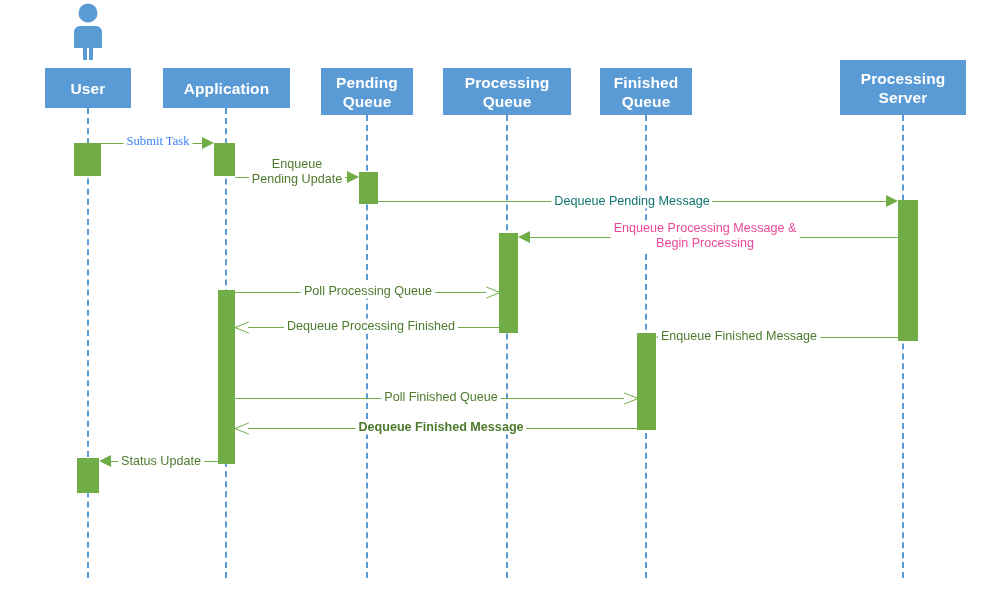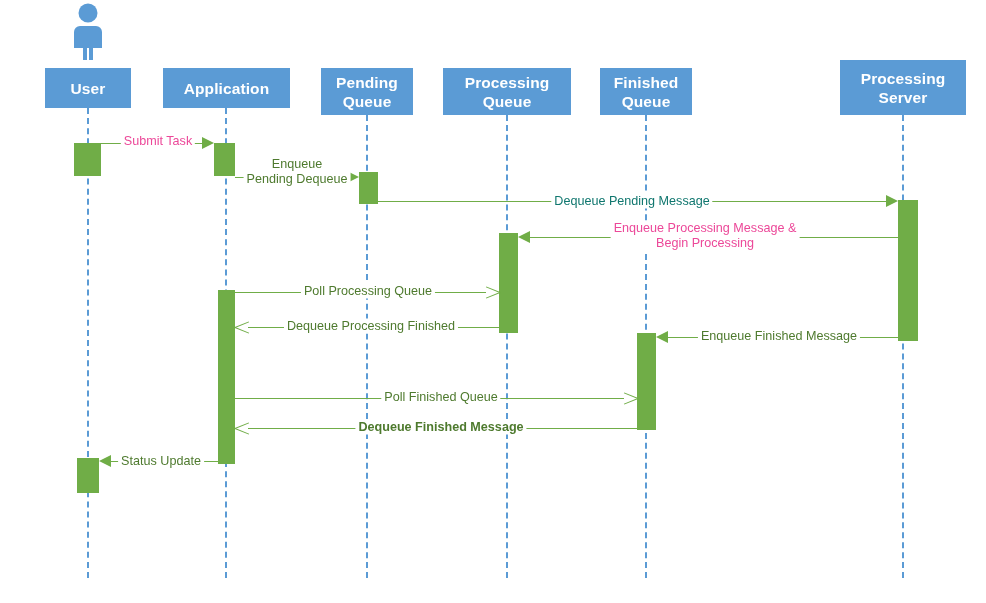--- a/index.html
+++ b/index.html
@@ -148,27 +148,27 @@
     <div class="activation" style="left: 214px; top: 143px; width: 21px; height: 33px; background: rgb(112, 173, 71);"></div>
     <div class="activation" style="left: 359px; top: 172px; width: 19px; height: 32px; background: rgb(112, 173, 71);"></div>
     <div class="activation" style="left: 898px; top: 200px; width: 20px; height: 141px; background: rgb(112, 173, 71);"></div>
     <div class="activation" style="left: 499px; top: 233px; width: 19px; height: 100px; background: rgb(112, 173, 71);"></div>
     <div class="activation" style="left: 218px; top: 290px; width: 17px; height: 174px; background: rgb(112, 173, 71);"></div>
     <div class="activation" style="left: 637px; top: 333px; width: 19px; height: 97px; background: rgb(112, 173, 71);"></div>
     <div class="activation" style="left: 77px; top: 458px; width: 22px; height: 35px; background: rgb(112, 173, 71);"></div>
     <div class="msg" style="left: 0px; top: 143px; width: 986px;">
       <div class="msg-line" style="border-top-color: rgb(112, 173, 71); left: 101px; width: 101px;"></div>
       <div class="arrow-filled right" style="top: -6px; left: 202px; border-left-color: rgb(112, 173, 71);"></div>
-      <div class="msg-label" style="left: 158px; top: -2px; color: #ec4899;">Submit Task</div>
+      <div class="msg-label" style="left: 158px; top: -2px; color: #3b82f6; font-family: Liberation Serif, serif;">Submit Task</div>
     </div>
     <div class="msg" style="left: 0px; top: 177px; width: 986px;">
       <div class="msg-line" style="border-top-color: rgb(112, 173, 71); left: 235px; width: 112px;"></div>
       <div class="arrow-filled right" style="top: -6px; left: 347px; border-left-color: rgb(112, 173, 71);"></div>
       <div class="msg-label two-line" style="left: 297px; top: -5px; color: rgb(78, 122, 46);">Enqueue
-Pending Dequeue</div>
+Pending Update</div>
     </div>
     <div class="msg" style="left: 0px; top: 201px; width: 986px;">
       <div class="msg-line" style="border-top-color: rgb(112, 173, 71); left: 367px; width: 519px;"></div>
       <div class="arrow-filled right" style="top: -6px; left: 886px; border-left-color: rgb(112, 173, 71);"></div>
       <div class="msg-label" style="left: 632px; top: 0px; color: #0f766e;">Dequeue Pending Message</div>
     </div>
     <div class="msg" style="left: 0px; top: 237px; width: 986px;">
       <div class="msg-line" style="border-top-color: rgb(112, 173, 71); left: 530px; width: 368px;"></div>
       <div class="arrow-filled left" style="top: -6px; left: 518px; border-right-color: rgb(112, 173, 71);"></div>
       <div class="msg-label two-line" style="left: 705px; top: -1px; color: #ec4899;">Enqueue Processing Message &amp;
@@ -186,21 +186,21 @@
       <div class="msg-line" style="border-top-color: rgb(112, 173, 71); left: 248px; width: 259px;"></div>
       <div class="arrow-open left" style="top: -8px; left: 235px;">
         <i class="a" style="border-top-color: rgb(112, 173, 71);"></i>
         <i class="b" style="border-top-color: rgb(112, 173, 71);"></i>
       </div>
       <div class="msg-label" style="left: 371px; top: -1px; color: rgb(78, 122, 46);">Dequeue Processing Finished</div>
     </div>
     <div class="msg" style="left: 0px; top: 337px; width: 986px;">
       <div class="msg-line" style="border-top-color: rgb(112, 173, 71); left: 668px; width: 230px;"></div>
       <div class="arrow-filled left" style="top: -6px; left: 656px; border-right-color: rgb(112, 173, 71);"></div>
-      <div class="msg-label" style="left: 779px; top: -1px; color: rgb(78, 122, 46);">Enqueue Finished Message</div>
+      <div class="msg-label" style="left: 739px; top: -1px; color: rgb(78, 122, 46);">Enqueue Finished Message</div>
     </div>
     <div class="msg" style="left: 0px; top: 398px; width: 986px;">
       <div class="msg-line" style="border-top-color: rgb(112, 173, 71); left: 235px; width: 389px;"></div>
       <div class="arrow-open right" style="top: -8px; left: 623px;">
         <i class="a" style="border-top-color: rgb(112, 173, 71);"></i>
         <i class="b" style="border-top-color: rgb(112, 173, 71);"></i>
       </div>
       <div class="msg-label" style="left: 441px; top: -1px; color: rgb(78, 122, 46);">Poll Finished Queue</div>
     </div>
     <div class="msg" style="left: 0px; top: 428px; width: 986px;">

